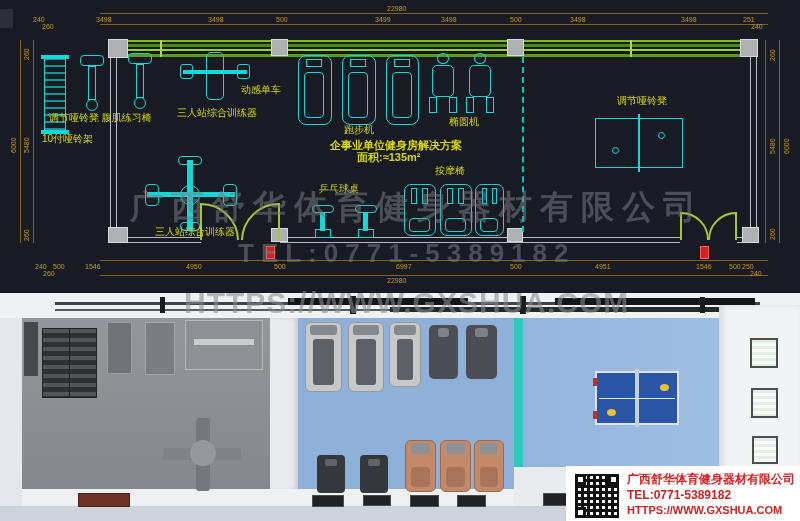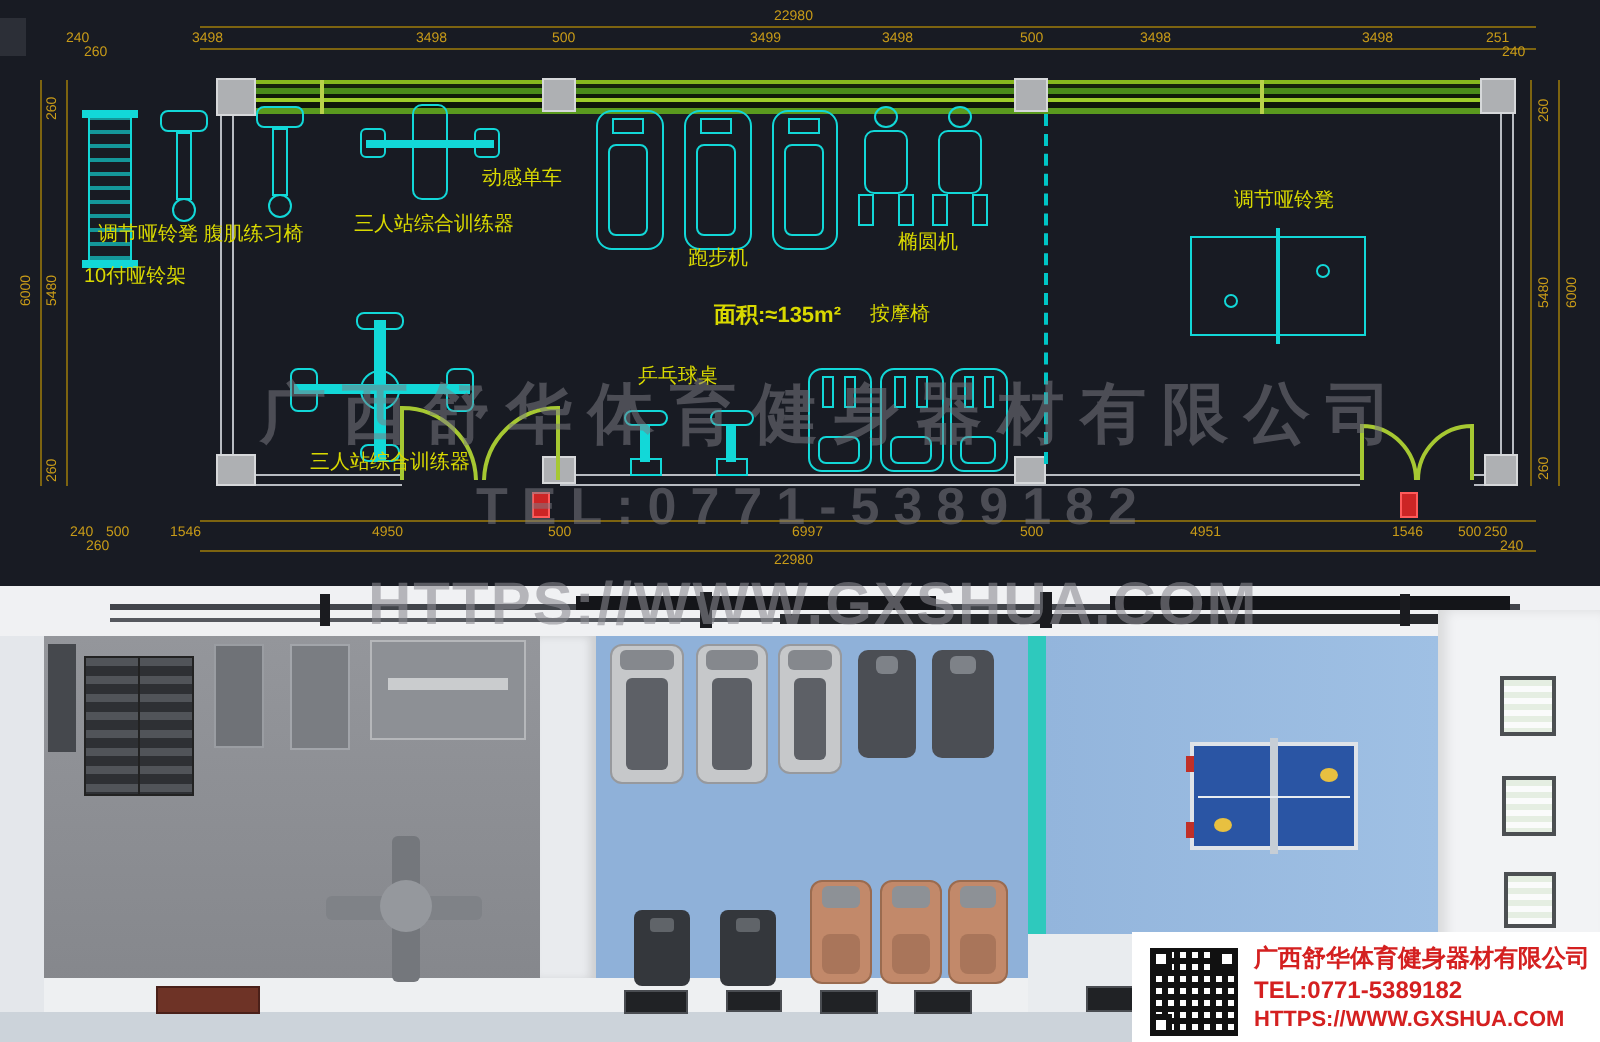--- a/index.html
+++ b/index.html
@@ -231,22 +231,23 @@
     </div>
 
     <div class="lbl" style="left:42px;top:133px;">10付哑铃架</div>
     <div class="lbl" style="left:49px;top:112px;">调节哑铃凳 腹肌练习椅</div>
     <div class="lbl" style="left:177px;top:107px;">三人站综合训练器</div>
     <div class="lbl" style="left:241px;top:84px;">动感单车</div>
     <div class="lbl" style="left:344px;top:124px;">跑步机</div>
     <div class="lbl" style="left:449px;top:116px;">椭圆机</div>
     <div class="lbl" style="left:617px;top:95px;">调节哑铃凳</div>
     <div class="lbl" style="left:319px;top:183px;">乒乓球桌</div>
-    <div class="lbl" style="left:435px;top:152px;">按摩椅</div>
+    <div class="lbl" style="left:435px;top:165px;">按摩椅</div>
     <div class="lbl" style="left:155px;top:226px;">三人站综合训练器</div>
+    <div class="cad-title" style="left:330px;top:138px;">企事业单位健身房解决方案</div>
     <div class="cad-title" style="left:357px;top:150px;">面积:≈135m²</div>
   </div>
 
   <div id="render3d">
 
     <div class="beam" style="left:55px;top:9px;width:705px;height:3px;background:#41444a;"></div>
     <div class="beam" style="left:55px;top:16px;width:705px;height:2px;background:#55585e;"></div>
     <div class="beam" style="left:288px;top:5px;width:180px;height:7px;background:#141519;"></div>
     <div class="beam" style="left:555px;top:5px;width:200px;height:7px;background:#141519;"></div>
     <div class="beam" style="left:390px;top:14px;width:330px;height:5px;background:#26282c;"></div>

